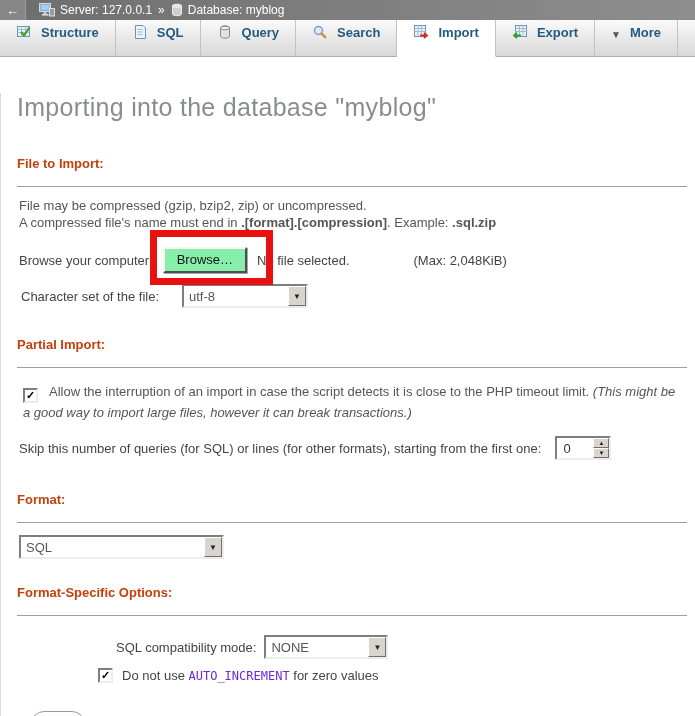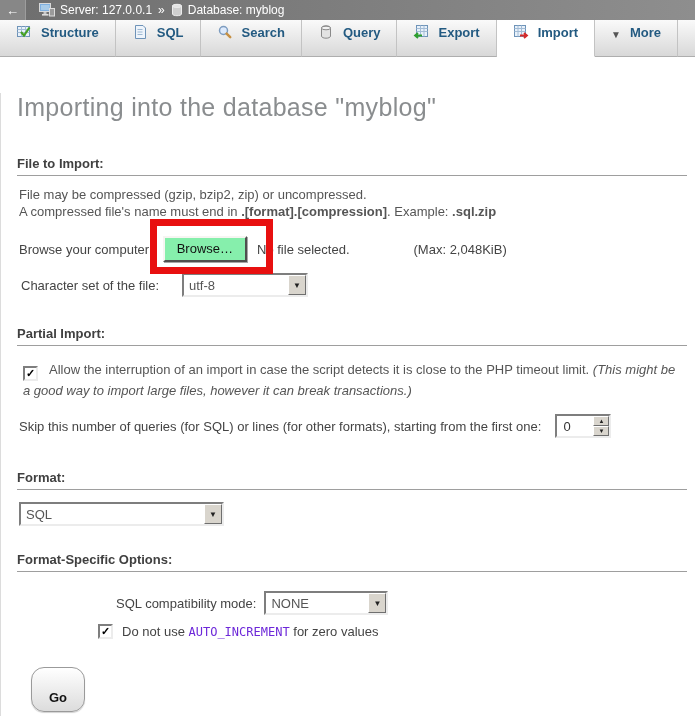--- a/index.html
+++ b/index.html
@@ -36,22 +36,22 @@
   }
   .tab.active { background:#fff; border-bottom:1px solid #fff; }
   .tab-spacer { flex:1; border-bottom:1px solid #aeaeae; }
   .more-chev { color:#555; font-size:10px; line-height:1; }
 
   
   .content { position:relative; border-left:1px solid #dcdcdc; height:659px; }
   .title { font-size:25px; font-weight:400; color:#8a8d8f; letter-spacing:.3px; margin:36px 0 0 16px; }
 
   .sect-heading {
-    font-size:13px; font-weight:bold; color:#404040;
-    border-bottom:1px solid #9e9e9e; padding-bottom:4px;
+    font-size:13px; font-weight:bold; color:#c2410c;
+    border-bottom:1px solid #9e9e9e; padding-bottom:15px;
     margin:34px 8px 0 16px;
   }
   .para { font-size:13px; color:#555; line-height:17px; margin:10px 8px 0 18px; }
   .lbl { font-size:13px; color:#444; }
   .row { display:flex; align-items:center; }
   .ml18 { margin-left:18px; }
   .ml20 { margin-left:20px; }
 
   .browse-row { margin-top:14px; height:30px; position:relative; }
   .btn-classic {
@@ -175,54 +175,54 @@
         <svg width="16" height="16" viewBox="0 0 16 16">
           <path d="M3.5 1.5h7.5l2.5 2.5v10.5h-10z" fill="#eef4fb" stroke="#6e93b8"></path>
           <path d="M5.5 5.5h5M5.5 8h5M5.5 10.5h5" stroke="#9db8d2" fill="none"></path>
         </svg>
       </span>
       <span>SQL</span>
     </div>
     <div class="tab">
       <span class="ticon">
         <svg width="16" height="16" viewBox="0 0 16 16">
+          <path d="M3.5 4c0-1.4 2-2.2 4.5-2.2S12.5 2.6 12.5 4v8c0 1.4-2 2.2-4.5 2.2S3.5 13.4 3.5 12z" fill="#e3e3e3" stroke="#8a8a8a"></path>
+          <ellipse cx="8" cy="4" rx="4.5" ry="1.8" fill="#f2f2f2" stroke="#8a8a8a"></ellipse>
+        </svg>
+      </span>
+      <span>Query</span>
+    </div>
+    <div class="tab">
+      <span class="ticon">
+        <svg width="16" height="16" viewBox="0 0 16 16">
           <circle cx="6.5" cy="6.5" r="4" fill="#ddeafc" stroke="#7d9cbf" stroke-width="1.5"></circle>
           <path d="M9.6 9.6l3.6 3.6" stroke="#c79043" stroke-width="2.5" stroke-linecap="round"></path>
         </svg>
       </span>
       <span>Search</span>
     </div>
-    <div class="tab">
-      <span class="ticon">
-        <svg width="16" height="16" viewBox="0 0 16 16">
-          <path d="M3.5 4c0-1.4 2-2.2 4.5-2.2S12.5 2.6 12.5 4v8c0 1.4-2 2.2-4.5 2.2S3.5 13.4 3.5 12z" fill="#e3e3e3" stroke="#8a8a8a"></path>
-          <ellipse cx="8" cy="4" rx="4.5" ry="1.8" fill="#f2f2f2" stroke="#8a8a8a"></ellipse>
-        </svg>
-      </span>
-      <span>Query</span>
+    <div class="tab active">
+      <span class="ticon">
+        <svg width="16" height="16" viewBox="0 0 16 16">
+          <rect x="1.5" y="1.5" width="11" height="11" fill="#e8f1fa" stroke="#6e93b8"></rect>
+          <path d="M1.5 4.5h11M1.5 7.5h11M5 1.5v11M8.5 1.5v11" stroke="#a3bcd6" fill="none"></path>
+          <path d="M7 11.5h6.5M11 9l3 2.5-3 2.5" stroke="#d42a2a" stroke-width="1.8" fill="none"></path>
+        </svg>
+      </span>
+      <span>Import</span>
     </div>
     <div class="tab">
       <span class="ticon">
         <svg width="16" height="16" viewBox="0 0 16 16">
           <rect x="3.5" y="1.5" width="11" height="11" fill="#e8f1fa" stroke="#6e93b8"></rect>
           <path d="M3.5 4.5h11M3.5 7.5h11M7.5 1.5v11M11 1.5v11" stroke="#a3bcd6" fill="none"></path>
           <path d="M9 11.5H2.5M5 9l-3 2.5 3 2.5" stroke="#2e9e2e" stroke-width="1.8" fill="none"></path>
         </svg>
       </span>
       <span>Export</span>
-    </div>
-    <div class="tab active">
-      <span class="ticon">
-        <svg width="16" height="16" viewBox="0 0 16 16">
-          <rect x="1.5" y="1.5" width="11" height="11" fill="#e8f1fa" stroke="#6e93b8"></rect>
-          <path d="M1.5 4.5h11M1.5 7.5h11M5 1.5v11M8.5 1.5v11" stroke="#a3bcd6" fill="none"></path>
-          <path d="M7 11.5h6.5M11 9l3 2.5-3 2.5" stroke="#d42a2a" stroke-width="1.8" fill="none"></path>
-        </svg>
-      </span>
-      <span>Import</span>
     </div>
     <div class="tab">
       <span class="more-chev">▼</span>
       <span>More</span>
     </div>
     <div class="tab-spacer"></div>
   </nav>
 
   <main class="content">
 

